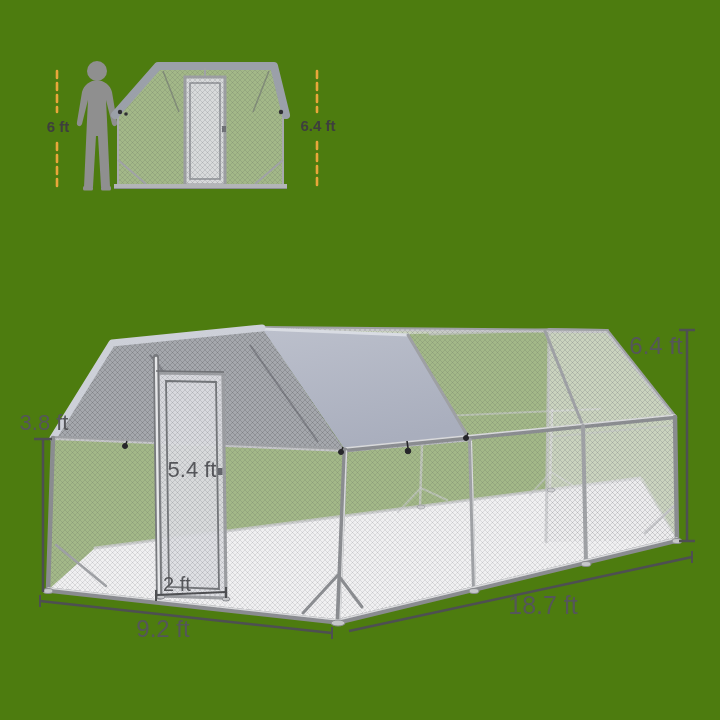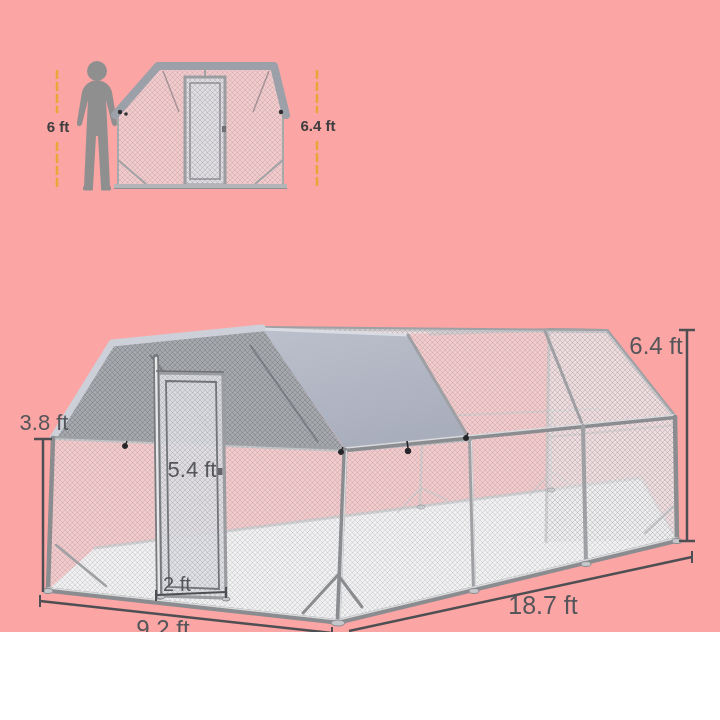--- a/index.html
+++ b/index.html
@@ -1,16 +1,16 @@
 <!DOCTYPE html>
 <html><head>
 <meta charset="utf-8">
 <style>
   html,body { margin:0; padding:0; background:#ffffff; }
-  #stage { position:relative; width:720px; height:632px; background:#fca5a5; overflow:hidden; }
+  #stage { position:relative; width:720px; height:720px; background:#4d7c0f; overflow:hidden; }
   svg { display:block; }
   .dim-label { font-family:"Liberation Sans", sans-serif; fill:#55565A; }
   .ref-label { font-family:"Liberation Sans", sans-serif; fill:#3E3E3E; font-weight:bold; font-size:15px; }
   .pole   { stroke:#9EA0A4; fill:none; stroke-linecap:round; stroke-linejoin:round; }
   .pole-b { stroke:#8A8C90; fill:none; stroke-linecap:round; stroke-linejoin:round; }
   .hl     { stroke:#D9DADC; fill:none; stroke-linecap:round; }
   .faint  { stroke:#A9ABAE; fill:none; stroke-linecap:round; }
   .dim    { stroke:#4E4F52; fill:none; stroke-linecap:butt; }
 </style>
 </head>

